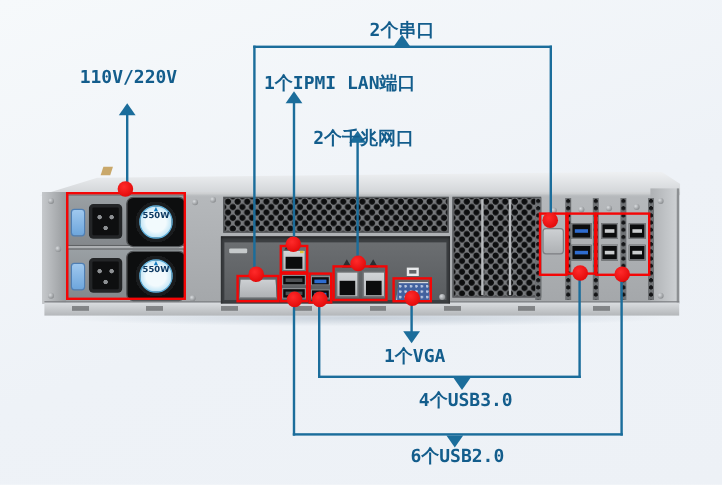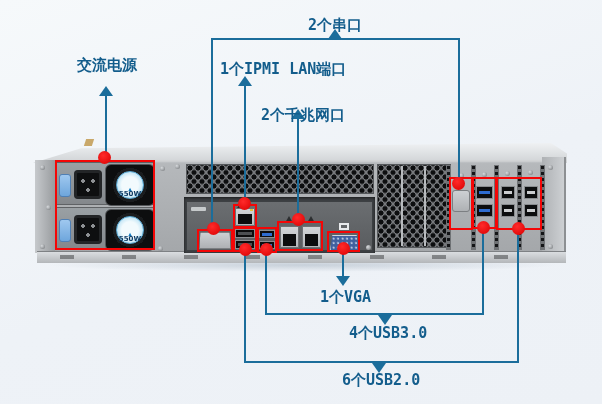--- a/index.html
+++ b/index.html
@@ -22,21 +22,21 @@
   .bottom-flange{position:absolute;left:37px;top:251px;width:529px;height:11px;background:linear-gradient(#dadde0,#b4b7ba);border-top:1px solid #7e8184;z-index:2;}
   .flange-slots{position:absolute;left:60px;top:255px;width:480px;height:4px;background:repeating-linear-gradient(90deg,#46484a 0 14px,transparent 14px 62px);opacity:.55;z-index:3;}
   .chassis-shadow{position:absolute;left:45px;top:258px;width:515px;height:14px;background:radial-gradient(ellipse at center,rgba(110,130,150,.30),transparent 70%);z-index:0;}
   .tab{position:absolute;left:85px;top:139px;width:8px;height:7px;background:#c9a86a;transform:skewX(-18deg);z-index:1;}
   .screw{position:absolute;width:5px;height:5px;border-radius:50%;background:radial-gradient(circle at 35% 35%,#d8dbde,#6e7174);z-index:3;}
   
   .psu{position:absolute;left:56px;width:98px;height:43px;background:linear-gradient(#9aa0a4,#84888c);border:1px solid #5f6265;box-sizing:border-box;z-index:2;}
   .psu-latch{position:absolute;left:2px;top:11px;width:10px;height:21px;background:linear-gradient(#9fc8ef,#6ea6dc);border-radius:3px;border:1px solid #4f7fb4;}
   .psu-inlet{position:absolute;left:17px;top:7px;width:28px;height:29px;background:#0e0f10;border-radius:4px;box-shadow:inset 0 0 0 3px #232527;background-image:radial-gradient(circle at 9px 11px,#8d9093 1.6px,transparent 2.1px),radial-gradient(circle at 19px 11px,#8d9093 1.6px,transparent 2.1px),radial-gradient(circle at 14px 20px,#8d9093 1.6px,transparent 2.1px);}
   .psu-fan{position:absolute;left:48px;top:1px;width:48px;height:40px;border-radius:6px;border:1px solid #54575a;background:radial-gradient(circle at 50% 50%,#151719 0 7px,#2c2e30 7px 9px,#17191b 9px 13px,#313335 13px 14px,#1a1c1e 14px 17px,#0d0e0f 17px);}
-  .fan-label{position:absolute;left:50%;top:50%;transform:translate(-50%,-50%);width:26px;height:26px;border-radius:50%;background:radial-gradient(circle,#f2fafd 0 45%,#8ecfee 100%);display:flex;flex-direction:column;align-items:center;justify-content:flex-end;color:#0d3a63;border:1px solid #57a8d4;}
+  .fan-label{position:absolute;left:50%;top:50%;transform:translate(-50%,-50%);width:26px;height:26px;border-radius:50%;background:radial-gradient(circle,#f2fafd 0 45%,#8ecfee 100%);display:flex;flex-direction:column;align-items:center;justify-content:flex-start;color:#0d3a63;border:1px solid #57a8d4;}
   .fan-label .watt{font-family:"DejaVu Sans",sans-serif;font-weight:bold;font-size:7px;line-height:7px;}
   .fan-label .delta{color:#0f79c0;font-size:6px;line-height:5px;}
   
   .vent{background-color:#77797c;background-image:radial-gradient(circle at 3px 3px,#0d0e0f 2.2px,transparent 2.9px),radial-gradient(circle at 3px 3px,#0d0e0f 2.2px,transparent 2.9px);background-size:8px 9px;background-position:0 0,4px 4.5px;border:1px solid #55585b;box-sizing:border-box;z-index:2;}
   .slot-divider{position:absolute;width:2px;background:#b8bbbe;z-index:3;}
   .perf{position:absolute;width:5px;background-color:#6f7275;background-image:radial-gradient(circle at 2.5px 2.5px,#141517 1.5px,transparent 1.9px);background-size:5px 6px;z-index:3;}
   
   .io-recess{position:absolute;left:184px;top:197px;width:191px;height:56px;background:#3d4043;z-index:2;box-shadow:inset 0 1px 3px rgba(0,0,0,.6);}
   .io-plate{position:absolute;left:187px;top:202px;width:185px;height:48px;background:linear-gradient(#6b6e71,#595c5f);z-index:2;}
   .panel-print{position:absolute;left:191px;top:207px;width:15px;height:4px;background:rgba(230,233,235,.75);border-radius:1px;z-index:3;}
@@ -218,20 +218,20 @@
 <div class="dot" style="left:452px;top:177px"></div>
 <div class="dot" style="left:238px;top:197px"></div>
 <div class="dot" style="left:292px;top:213px"></div>
 <div class="dot" style="left:239px;top:243px"></div>
 <div class="dot" style="left:260px;top:243px"></div>
 <div class="dot" style="left:337px;top:242px"></div>
 <div class="dot" style="left:477px;top:221px"></div>
 <div class="dot" style="left:512px;top:222px"></div>
 
 <div class="lbl" style="left:58px;top:55px;width:98px;text-align:center">
-  <div class="cjk-bold">交流电源</div>
+  <div>110V/220V</div>
 </div>
 <div class="lbl" style="left:308px;top:16px">2个串口</div>
 <div class="lbl" style="left:220px;top:60px">1个IPMI LAN端口</div>
 <div class="lbl" style="left:261px;top:106px">2个千兆网口</div>
 <div class="lbl" style="left:320px;top:288px">1个VGA</div>
 <div class="lbl" style="left:349px;top:324px">4个USB3.0</div>
 <div class="lbl" style="left:342px;top:371px">6个USB2.0</div>
 
 </body></html>

